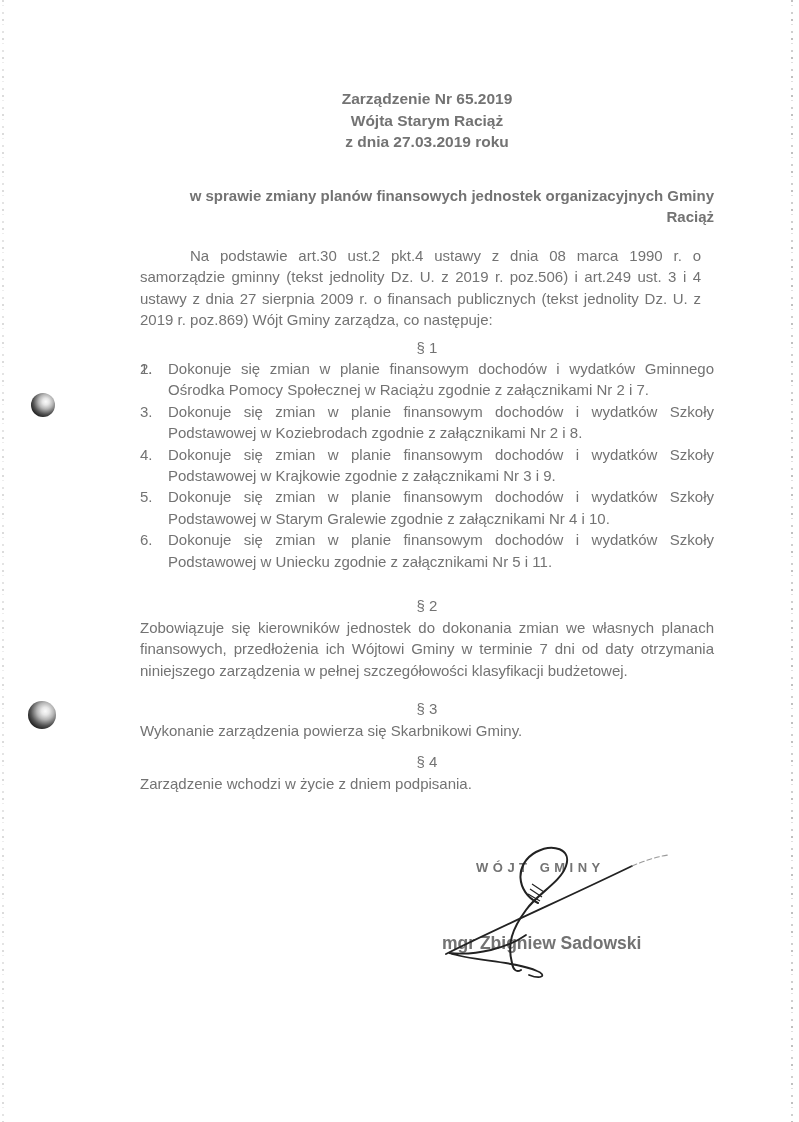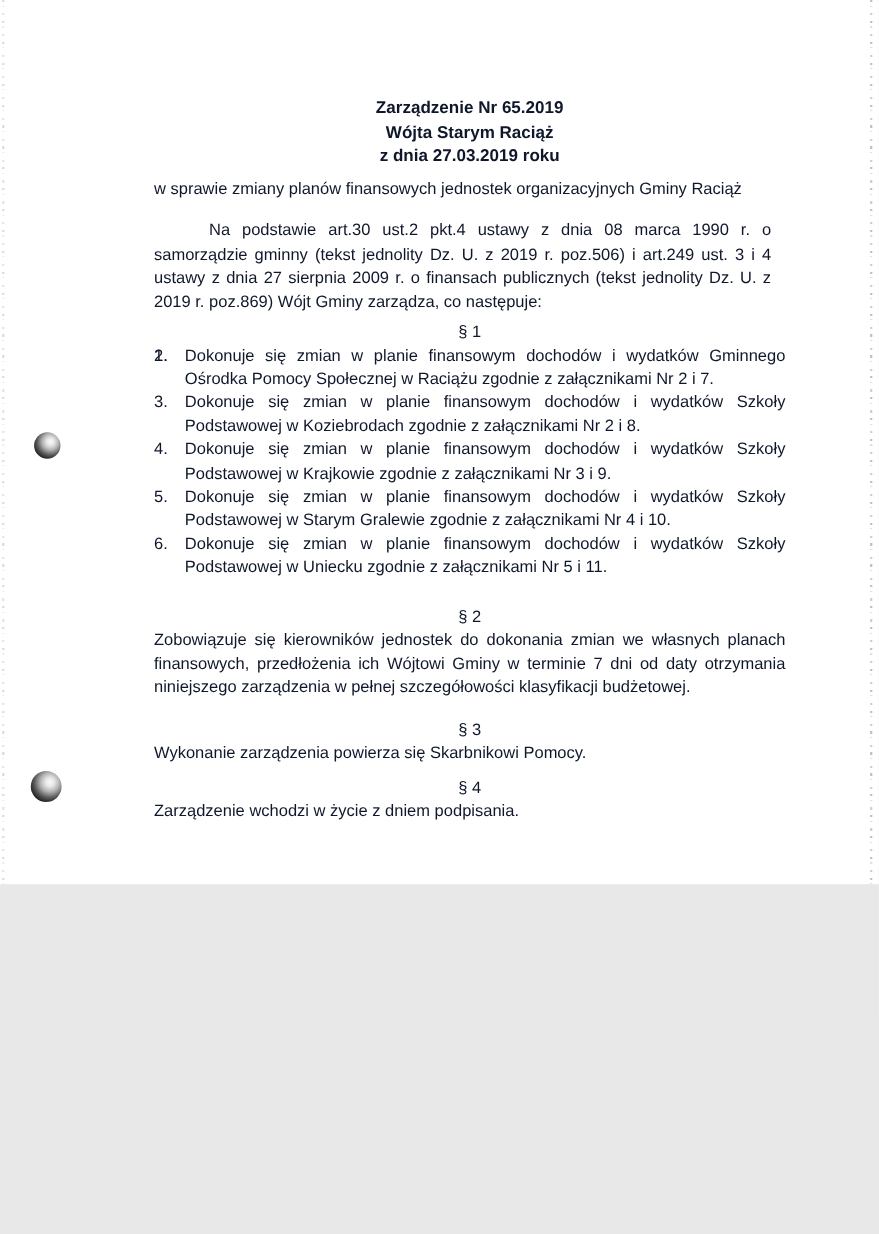--- a/index.html
+++ b/index.html
@@ -1,22 +1,22 @@
 <!DOCTYPE html>
 <html lang="pl"><head>
 <meta charset="utf-8">
 <style>
   html,body{margin:0;padding:0;background:#e8e8e8;}
   .page{
     position:relative;
-    width:799px;height:804px;
+    width:799px;height:1122px;
     margin:0 auto;
     background:#ffffff;
     font-family:"Liberation Sans", sans-serif;
-    color:#0f172a;
+    color:#737373;
     overflow:hidden;
   }
   
   .scan-edge{
     position:absolute;top:0;bottom:0;width:2px;
     background:repeating-linear-gradient(
       to bottom,
       rgba(110,110,110,.55) 0 2px,
       transparent 2px 5px,
       rgba(140,140,140,.35) 5px 6px,
@@ -35,21 +35,21 @@
     filter:blur(.4px);
   }
   .punch.top{left:31px;top:393px;width:24px;height:24px;}
   .punch.bottom{left:28px;top:701px;width:28px;height:28px;}
 
   .content{
     position:absolute;left:140px;top:88px;width:574px;
     font-size:15px;line-height:21.5px;
   }
   .title-block{text-align:center;font-weight:bold;font-size:15.5px;line-height:21.5px;}
-  .subject-block{margin-top:8px;text-align:left;font-weight:normal;line-height:21.5px;}
+  .subject-block{margin-top:32px;text-align:right;font-weight:bold;line-height:21.5px;}
   .legal-basis{margin:17px 13px 0 0;text-align:justify;text-indent:50px;}
   .para-heading{margin-top:6px;text-align:center;}
   .para-heading.h2{margin-top:23px;}
   .para-heading.h3{margin-top:17px;}
   .para-heading.h4{margin-top:10px;}
   ol.decree-list{list-style:none;margin:0;padding:0;line-height:21.4px;}
   ol.decree-list li{position:relative;padding-left:28px;text-align:justify;}
   ol.decree-list .num{position:absolute;left:0;top:0;}
   .section-text{margin:0;text-align:justify;}
   .section-text.plain{text-align:left;}
@@ -115,21 +115,21 @@
       <li>
         <span class="num">6.</span>
         <span>Dokonuje się zmian w planie finansowym dochodów i wydatków Szkoły Podstawowej w Uniecku zgodnie z załącznikami Nr 5 i 11.</span>
       </li>
     </ol>
 
     <div class="para-heading h2">§ 2</div>
     <p class="section-text">Zobowiązuje się kierowników jednostek do dokonania zmian we własnych planach finansowych,  przedłożenia ich Wójtowi Gminy w terminie 7 dni od daty otrzymania niniejszego zarządzenia w pełnej szczegółowości klasyfikacji budżetowej.</p>
 
     <div class="para-heading h3">§ 3</div>
-    <p class="section-text plain">Wykonanie zarządzenia powierza się Skarbnikowi Pomocy.</p>
+    <p class="section-text plain">Wykonanie zarządzenia powierza się Skarbnikowi Gminy.</p>
 
     <div class="para-heading h4">§ 4</div>
     <p class="section-text plain">Zarządzenie wchodzi w życie z dniem podpisania.</p>
 
   </div>
 
   <div class="signature">
     <div class="signer-role">WÓJT GMINY</div>
     <div class="signer-name">mgr Zbigniew Sadowski</div>
     <svg class="flourish" width="300" height="150" viewBox="0 0 300 150" fill="none">

